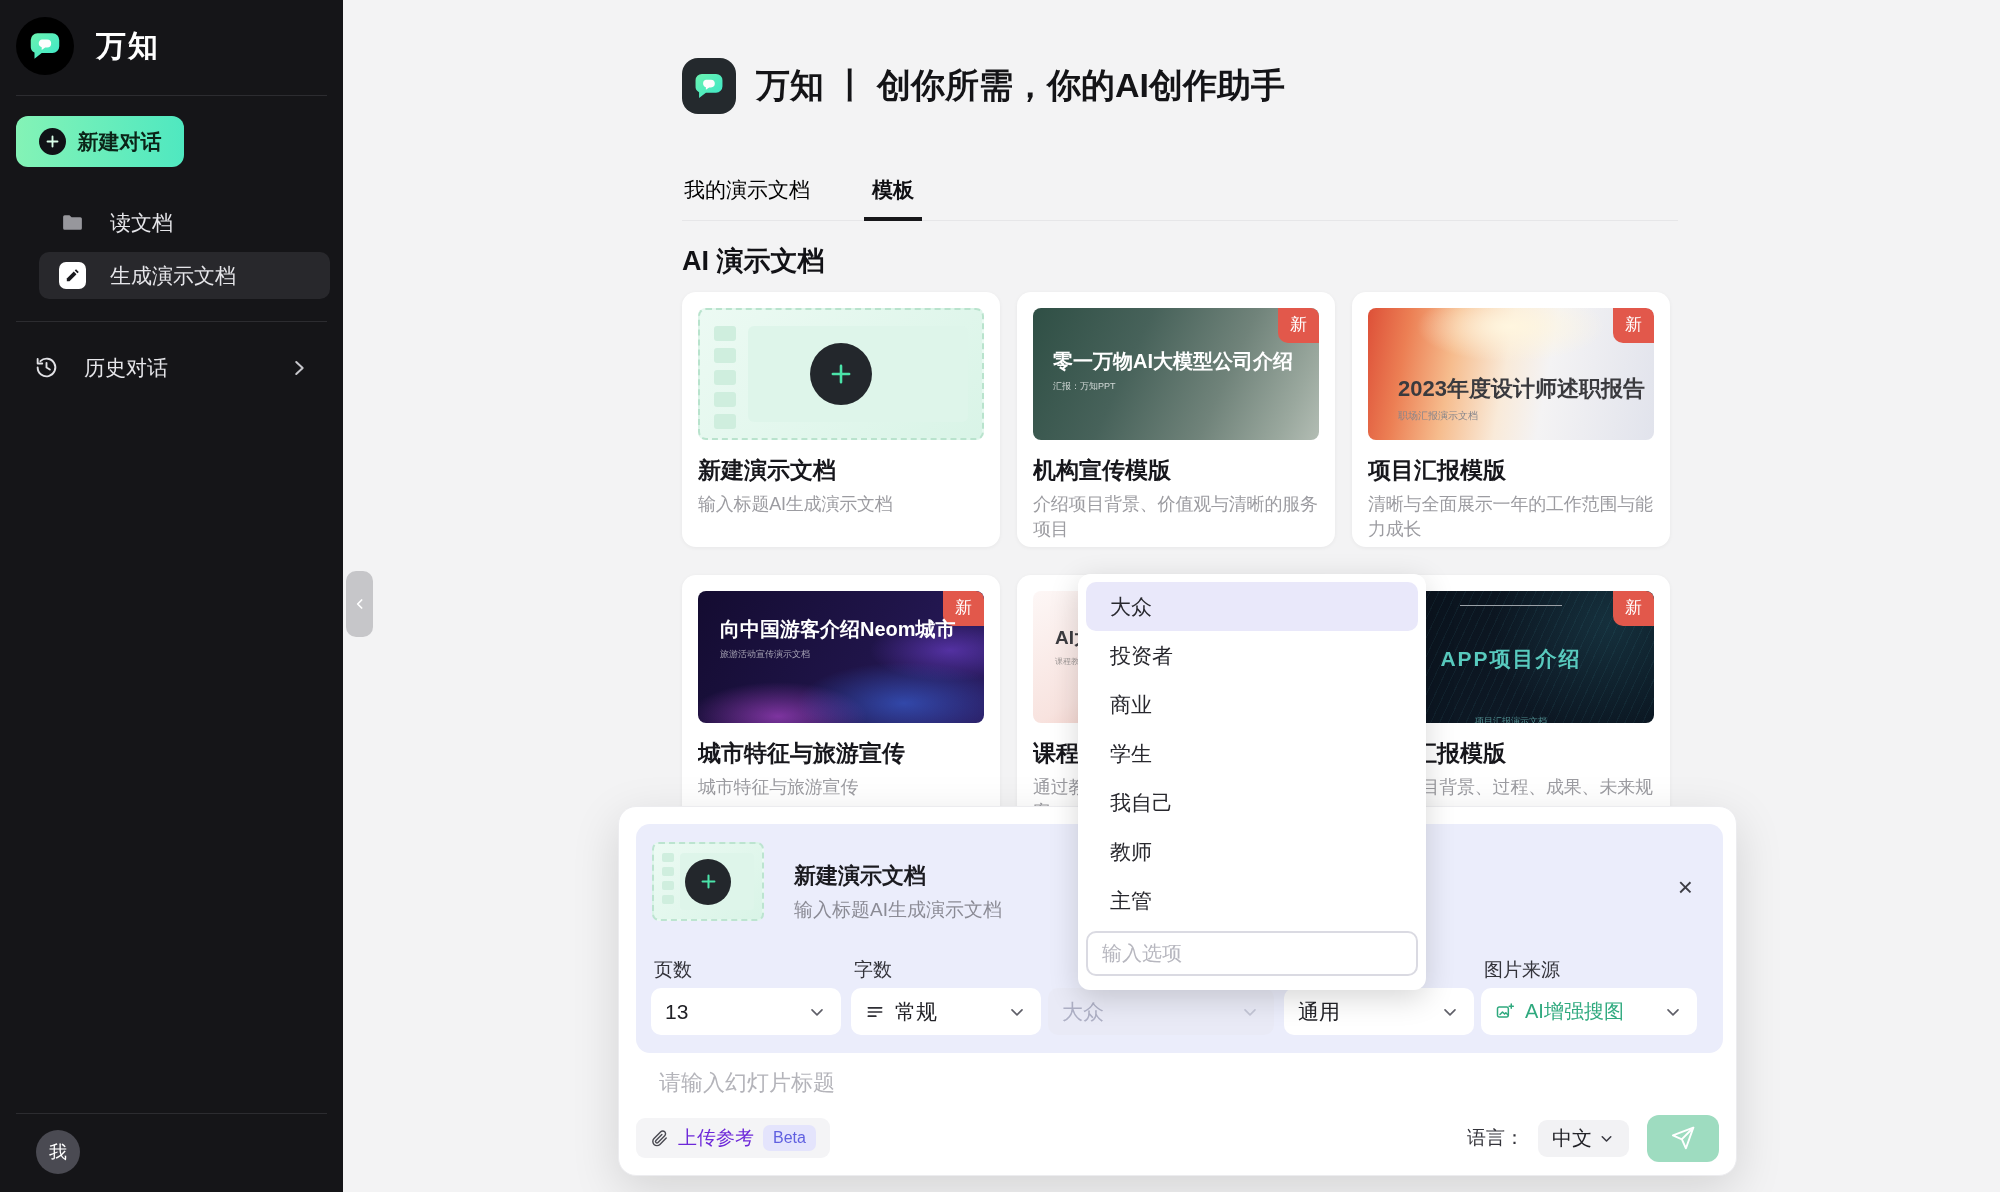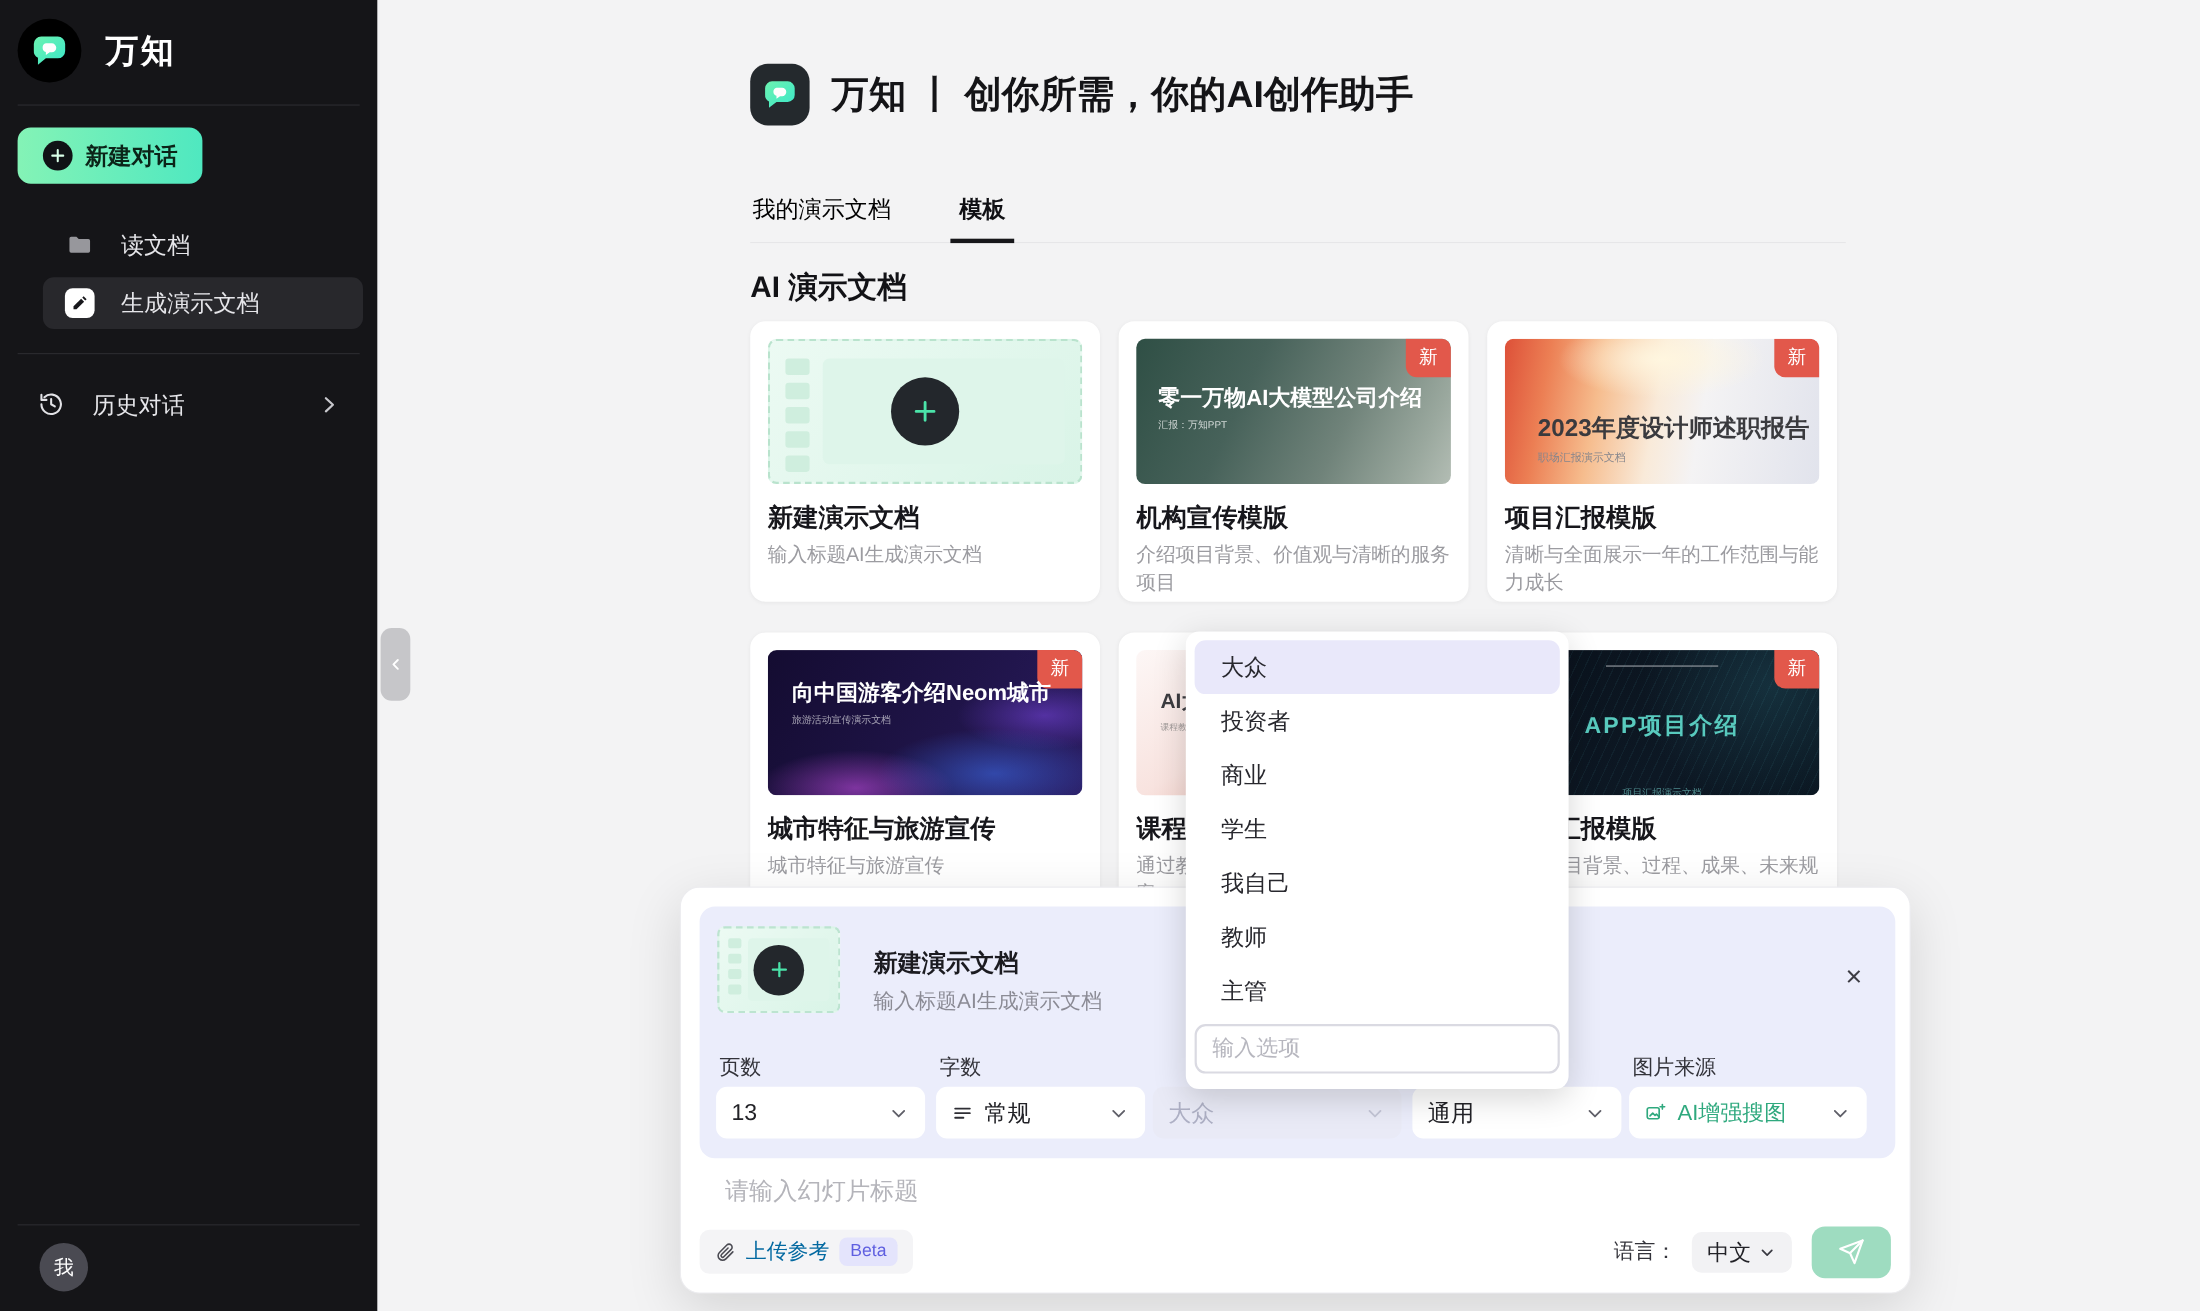--- a/index.html
+++ b/index.html
@@ -117,21 +117,21 @@
   .f-box.disabled{background:#e9eaf6;}
   .f-box.disabled .val{color:#aeb0c5;}
   .f-box .pre{width:20px;height:20px;margin-right:10px;}
   .f-box.green .val{color:#2fa97e;font-size:20px;}
   .slide-title-input{position:absolute;left:38px;top:262px;width:900px;border:none;background:transparent;outline:none;
     font-size:22px;color:#26262b;font-family:inherit;}
   .slide-title-input::placeholder{color:#b4b4ba;}
   .comp-foot{position:absolute;left:17px;right:17px;top:307px;height:48px;display:flex;align-items:center;}
   .upload-pill{display:flex;align-items:center;gap:9px;background:#f4f4f6;border-radius:9px;height:40px;padding:0 14px;cursor:pointer;}
   .upload-pill svg{width:19px;height:19px;}
-  .upload-pill .lbl{font-size:19px;color:#0369a1;text-align:center;}
+  .upload-pill .lbl{font-size:19px;color:#6d28d9;text-align:center;}
   .beta-badge{background:#e4e4fc;color:#5f5fe0;font-size:16px;padding:4px 10px;border-radius:7px;}
   .lang-label{margin-left:auto;font-size:19px;color:#33333a;}
   .lang-pill{margin-left:14px;display:flex;align-items:center;gap:6px;background:#f2f2f4;border-radius:9px;height:37px;padding:0 14px;cursor:pointer;}
   .lang-pill .val{font-size:20px;color:#222227;}
   .lang-pill svg{width:17px;height:17px;}
   .send-btn{margin-left:18px;width:72px;height:47px;border:none;border-radius:12px;background:#9edcc0;display:flex;align-items:center;justify-content:center;cursor:pointer;}
   .send-btn svg{width:26px;height:26px;}
 </style>
 </head>
 <body>

